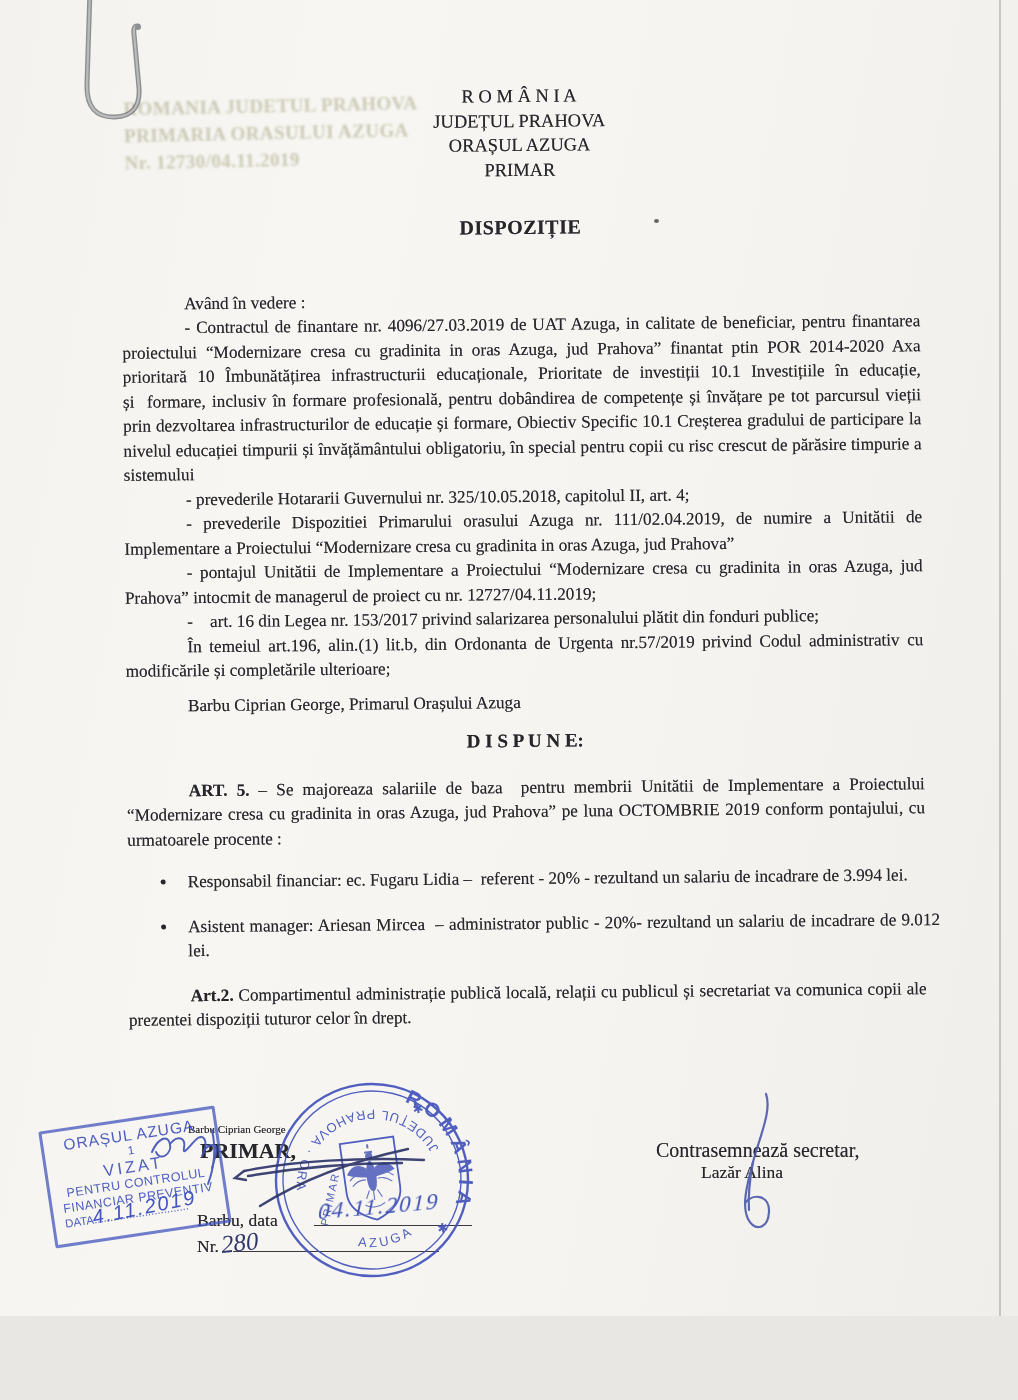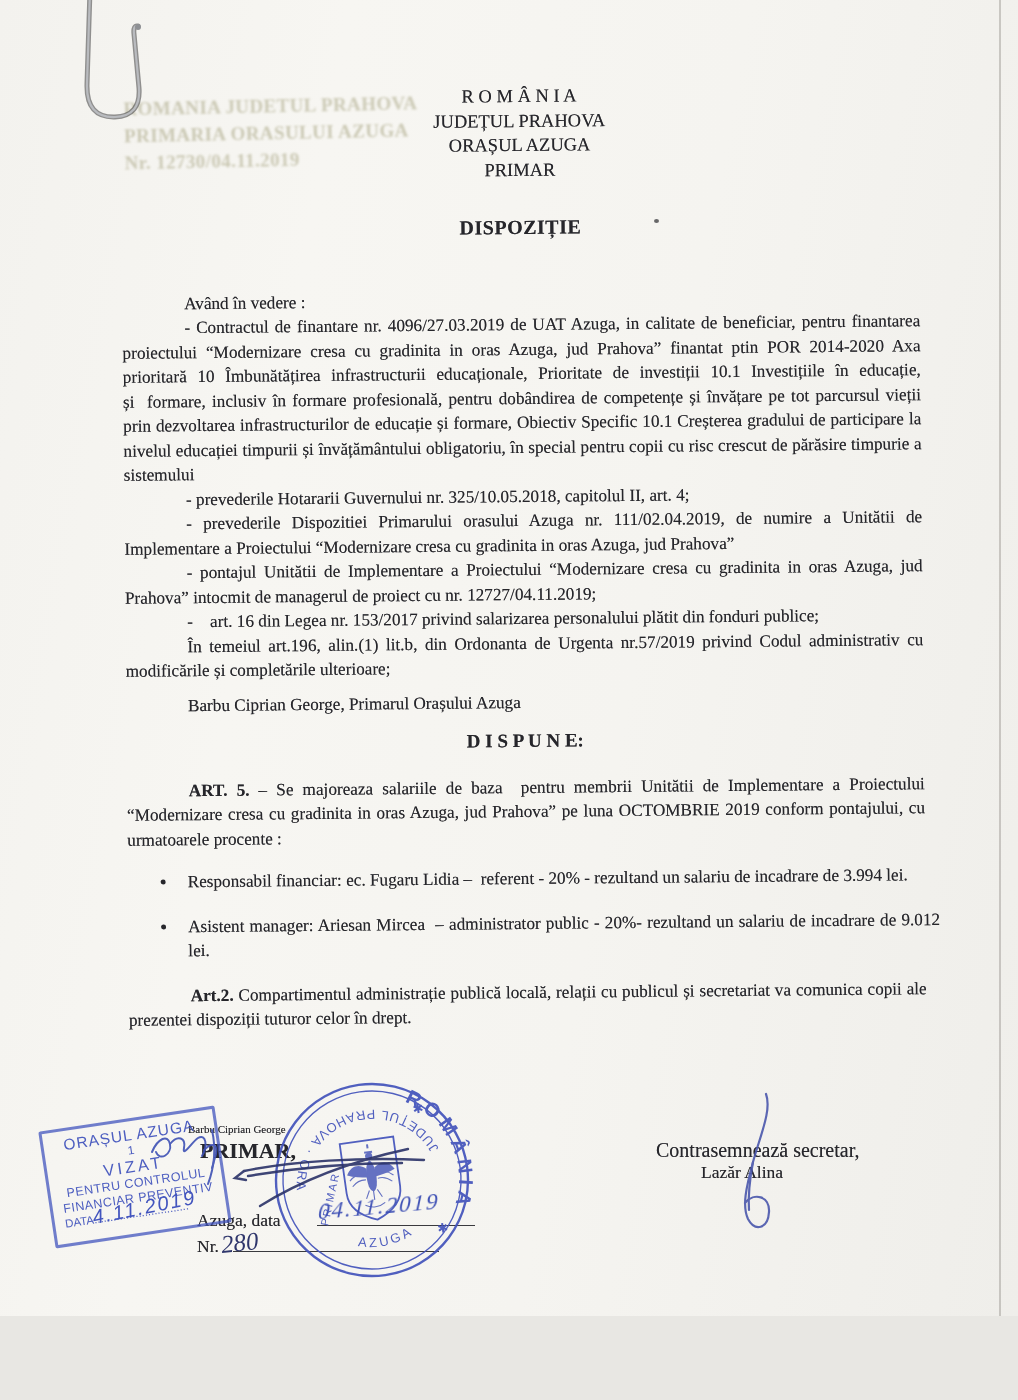--- a/index.html
+++ b/index.html
@@ -119,21 +119,21 @@
 
     <p class="art2"><b>Art.2.</b><span> Compartimentul administrație publică locală, relații cu publicul și secretariat va comunica copii ale prezentei dispoziții tuturor celor în drept.</span></p>
   </div>
 
   <div class="sig-text primar-title">PRIMAR,</div>
   <div class="sig-text primar-name">Barbu Ciprian George</div>
   <div class="sig-text contra-title">Contrasemnează secretar,</div>
   <div class="sig-text contra-name">Lazăr Alina</div>
 
   <div class="sig-text data-line">
-    <span>Azuga, data</span>
+    <span>Barbu, data</span>
     <span class="uline" style="width:158px;margin-left:32px;"></span>
   </div>
   <div class="sig-text nr-line">
     <span>Nr.</span>
     <span class="uline" style="width:206px;margin-left:10px;"></span>
   </div>
 
   <div class="hw hw-280">280</div>
   <div class="hw hw-date">04.11.2019</div>
 

